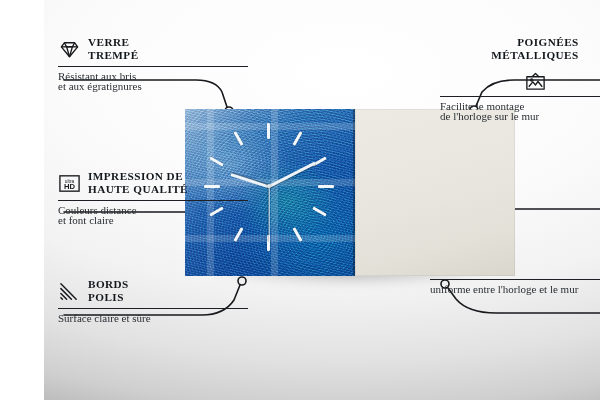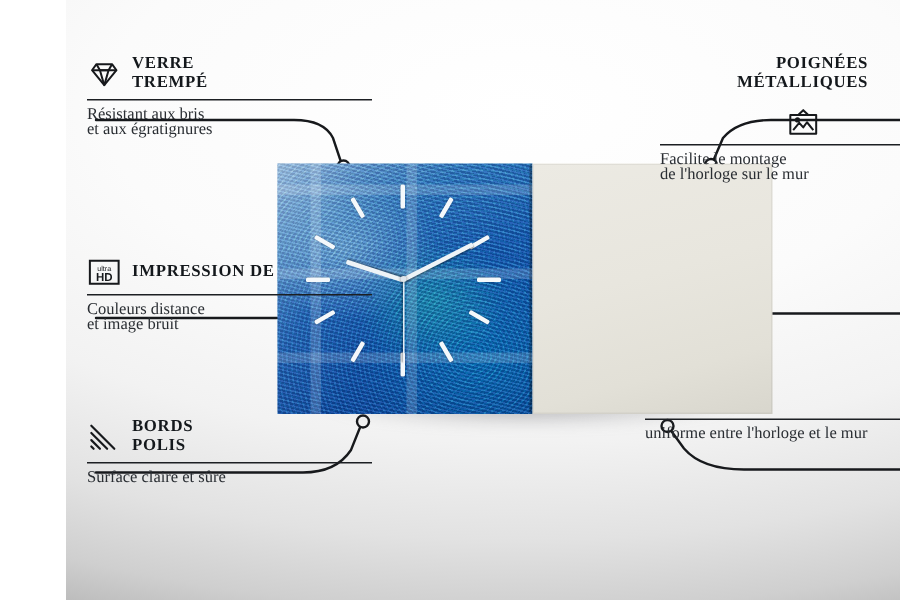--- a/index.html
+++ b/index.html
@@ -177,26 +177,27 @@
 
   <div class="feature left" id="f-impr">
     <div class="head">
       <svg class="ico" viewBox="0 0 24 24">
         <rect x="2" y="4" width="20" height="16" fill="none" stroke="#17191c" stroke-width="1.4"></rect>
         <text x="12" y="11" text-anchor="middle" font-family="Liberation Sans, sans-serif" font-size="5" fill="#17191c">ultra</text>
         <text x="12" y="18.2" text-anchor="middle" font-family="Liberation Sans, sans-serif" font-size="8" font-weight="bold" fill="#17191c">HD</text>
       </svg>
       <div class="titles">
         <div>IMPRESSION DE</div>
+        <div>HAUTE QUALITÉ</div>
       </div>
     </div>
     <div class="rule"></div>
     <div class="sub">
       <div>Couleurs distance</div>
-      <div>et image bruit</div>
+      <div>et font claire</div>
     </div>
   </div>
 
   <div class="feature left" id="f-bords">
     <div class="head">
       <svg class="ico" viewBox="0 0 24 24">
         <g stroke="#17191c" stroke-width="1.5" stroke-linecap="round">
           <path d="M3 4 L19 20"></path>
             <path d="M3 9 L14 20"></path>
             <path d="M3 14 L9 20"></path>

